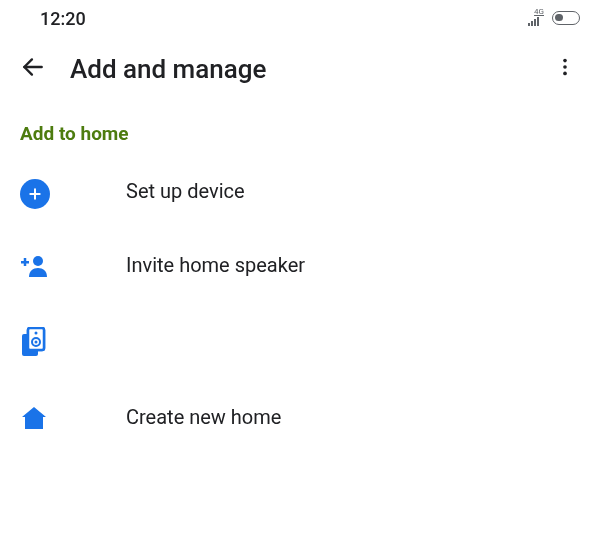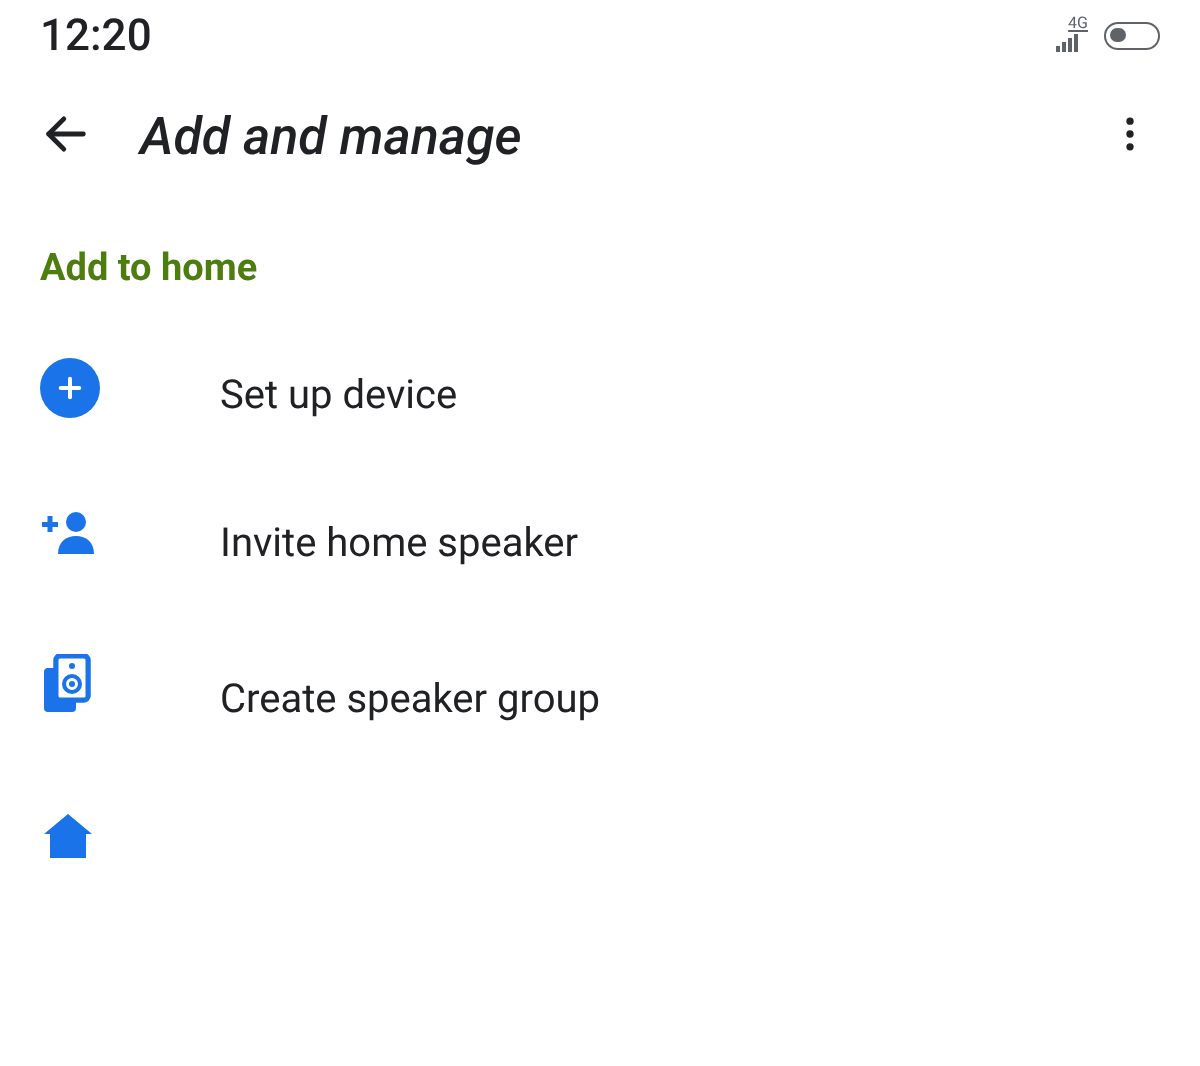--- a/index.html
+++ b/index.html
@@ -16,23 +16,24 @@
       overflow: hidden;
     }
     .status-bar {
       display: flex;
       justify-content: space-between;
       align-items: center;
       padding: 8px 20px;
       height: 36px;
     }
     .status-time {
-      font-size: 22px;
+      font-size: 18px;
       font-weight: 500;
       color: #202124;
+      margin-left: 20px;
     }
     .status-right {
       display: flex;
       align-items: center;
       gap: 8px;
     }
     .signal-indicator {
       font-size: 10px;
       line-height: 1;
       text-align: right;
@@ -67,37 +68,36 @@
       gap: 24px;
     }
     .back-button {
       cursor: pointer;
     }
     .app-title {
       font-size: 26px;
       font-weight: 500;
       color: #202124;
       flex: 1;
-      font-style: italic;
     }
     .overflow-menu {
       cursor: pointer;
       padding: 4px;
     }
     .section-header {
       font-size: 19px;
       color: #4d7c0f;
       padding: 20px 20px 12px 20px;
       font-weight: 700;
     }
     .list-item {
       display: flex;
-      align-items: flex-end;
+      align-items: flex-start;
       padding: 22px 20px;
-      gap: 40px;
+      gap: 56px;
       cursor: pointer;
     }
     .list-item-icon {
       width: 50px;
       display: flex;
       justify-content: flex-start;
       align-items: center;
     }
     .list-item-label {
       font-size: 20px;
@@ -186,24 +186,24 @@
         <rect x="2" y="7" width="16" height="22" rx="2" fill="#1a73e8"></rect>
         <rect x="8" y="1" width="16" height="22" rx="2" fill="none" stroke="#1a73e8" stroke-width="2.5"></rect>
         <rect x="8" y="1" width="16" height="22" rx="2" fill="#fff"></rect>
         <rect x="8" y="1" width="16" height="22" rx="2" fill="none" stroke="#1a73e8" stroke-width="2.5"></rect>
         <circle cx="16" cy="6" r="1.5" fill="#1a73e8"></circle>
         <circle cx="16" cy="15" r="4" fill="none" stroke="#1a73e8" stroke-width="2"></circle>
         <circle cx="16" cy="15" r="1.5" fill="#1a73e8"></circle>
       </svg>
     </span>
   </div>
-  <div class="list-item-label">Create speaker group</div>
 </div>
 
 <div class="list-item">
   <div class="list-item-icon">
     <span>
       <svg width="28" height="26" viewBox="0 0 28 26" fill="#1a73e8">
         <path d="M14 2 L26 12 L23 12 L23 24 L5 24 L5 12 L2 12 Z"></path>
       </svg>
     </span>
   </div>
+  <div class="list-item-label">Create new home</div>
 </div>
 
 </body></html>

